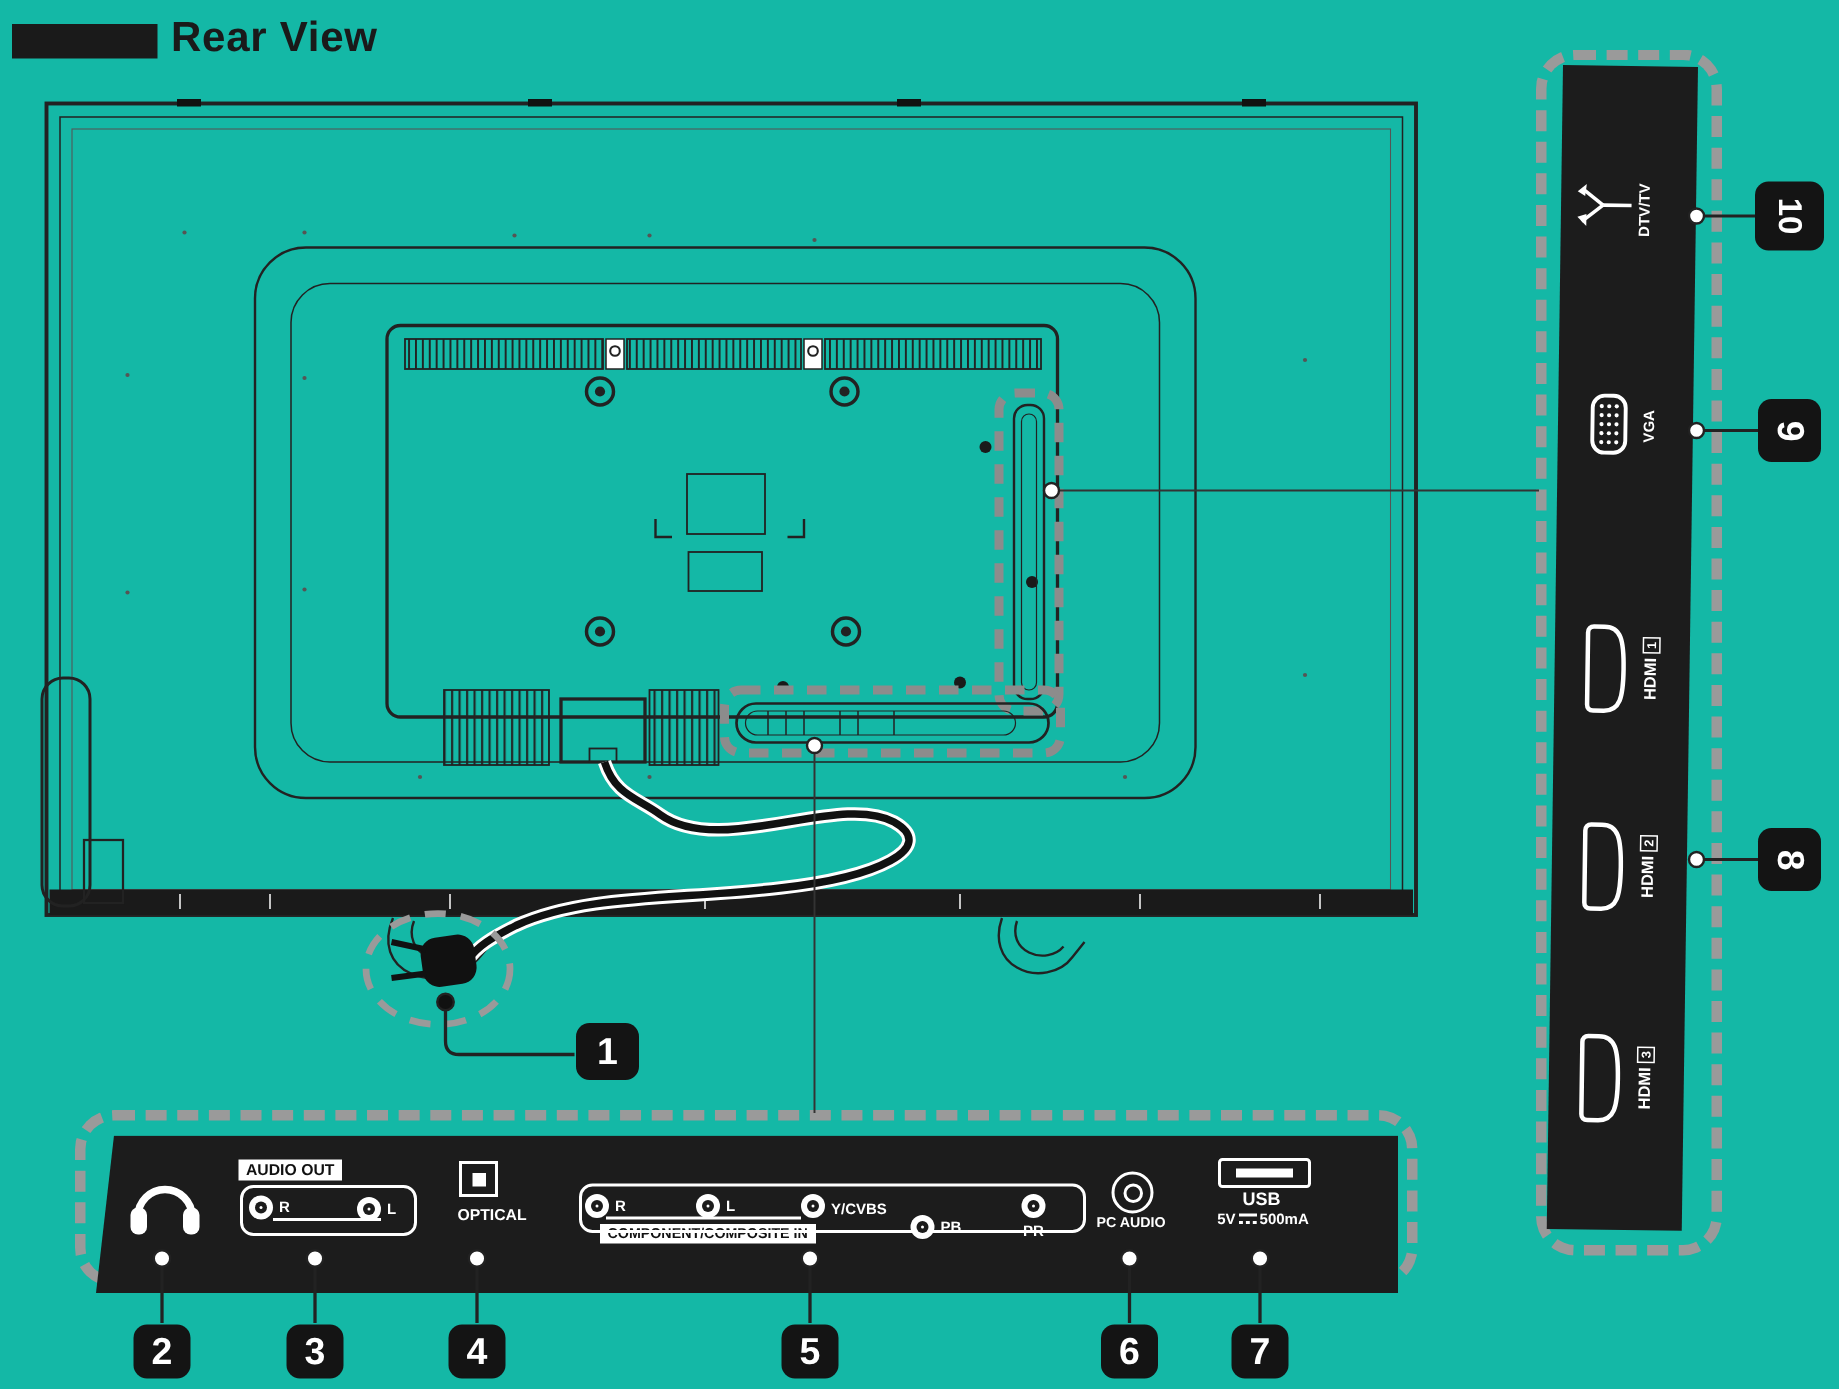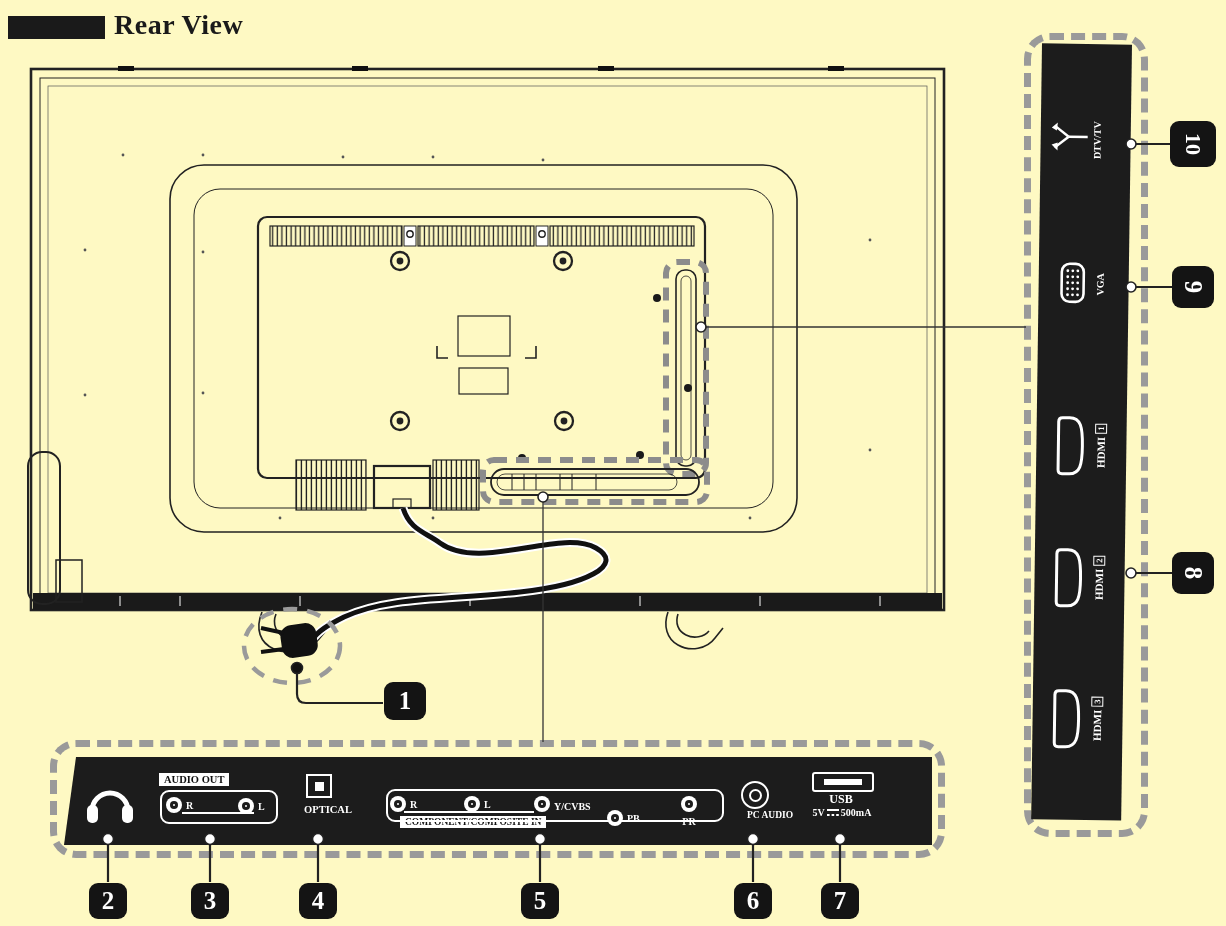--- a/index.html
+++ b/index.html
@@ -1,26 +1,26 @@
 <!DOCTYPE html>
 <html><head>
 <meta charset="utf-8">
 <style>
   html,body{margin:0;padding:0;background:#fff;}
-  #canvas{position:relative;width:1226px;height:926px;background:#fef9c3;overflow:hidden;
-          font-family:Liberation Serif, serif;color:#1a1a1a;}
+  #canvas{position:relative;width:1226px;height:926px;background:#14b8a6;overflow:hidden;
+          font-family:Liberation Sans, sans-serif;color:#1a1a1a;}
   .abs{position:absolute;}
   
   #title-bar{left:8px;top:16px;width:97px;height:23px;background:#1a1a1a;}
   #page-title{left:114px;top:9px;font-size:28px;font-weight:bold;color:#1a1a1a;letter-spacing:.5px;}
   
   .dash-frame{border:7px dashed #9a9a9a;border-radius:26px;background:transparent;}
   
   .black-panel{background:#1c1c1c;}
-  #bottom-strip{left:64px;top:757px;width:868px;height:88px;
+  #bottom-strip{left:64px;top:757px;width:868px;height:105px;
                 clip-path:polygon(12px 0,100% 0,100% 100%,0 100%);}
   #side-strip{left:1042px;top:44px;width:90px;height:776px;transform:rotate(.8deg);transform-origin:50% 0;}
   
   .wlab{color:#fff;font-weight:bold;white-space:nowrap;}
   .blk-on-white{background:#fff;color:#111;font-weight:bold;padding:1px 5px;white-space:nowrap;}
   .port-box{border:2.5px solid #fff;border-radius:9px;}
   .rca{width:16px;height:16px;border-radius:50%;background:#fff;position:relative;flex:0 0 auto;}
   .rca::after{content:"";position:absolute;inset:4px;border-radius:50%;background:#1c1c1c;}
   .rca::before{content:"";position:absolute;left:6.8px;top:6.8px;width:2.6px;height:2.6px;border-radius:50%;background:#fff;z-index:1;}
   .jack{display:flex;align-items:center;gap:4px;position:absolute;}
@@ -100,21 +100,21 @@
       <span>PB</span>
     </div>
     <div class="jack wlab" style="left:617px;top:39px;flex-direction:column;">
       <div class="rca"></div>
       <span>PR</span>
     </div>
 
     <div class="abs" id="pcaudio-port" style="left:677px;top:24px;">
         <i></i>
       </div>
-    <div class="abs wlab" style="left:657px;top:53px;width:66px;text-align:center;font-size:9.5px;padding-left:16px;">PC  AUDIO</div>
+    <div class="abs wlab" style="left:657px;top:53px;width:66px;text-align:center;font-size:9.5px;">PC  AUDIO</div>
 
     <div class="abs" id="usb-port" style="left:748px;top:15px;">
         <i></i>
       </div>
     <div class="abs wlab" style="left:748px;top:35px;width:58px;text-align:center;font-size:12px;">USB</div>
     <div class="abs wlab" style="left:733px;top:50px;width:90px;text-align:center;font-size:10px;">
       <span>5V</span><svg class="dc-icon" viewBox="0 0 12 9">
           <line x1="0" y1="2" x2="12" y2="2" stroke="#fff" stroke-width="2"></line>
           <line x1="0" y1="7" x2="12" y2="7" stroke="#fff" stroke-width="2" stroke-dasharray="2.6 2"></line>
         </svg><span>500mA</span>

